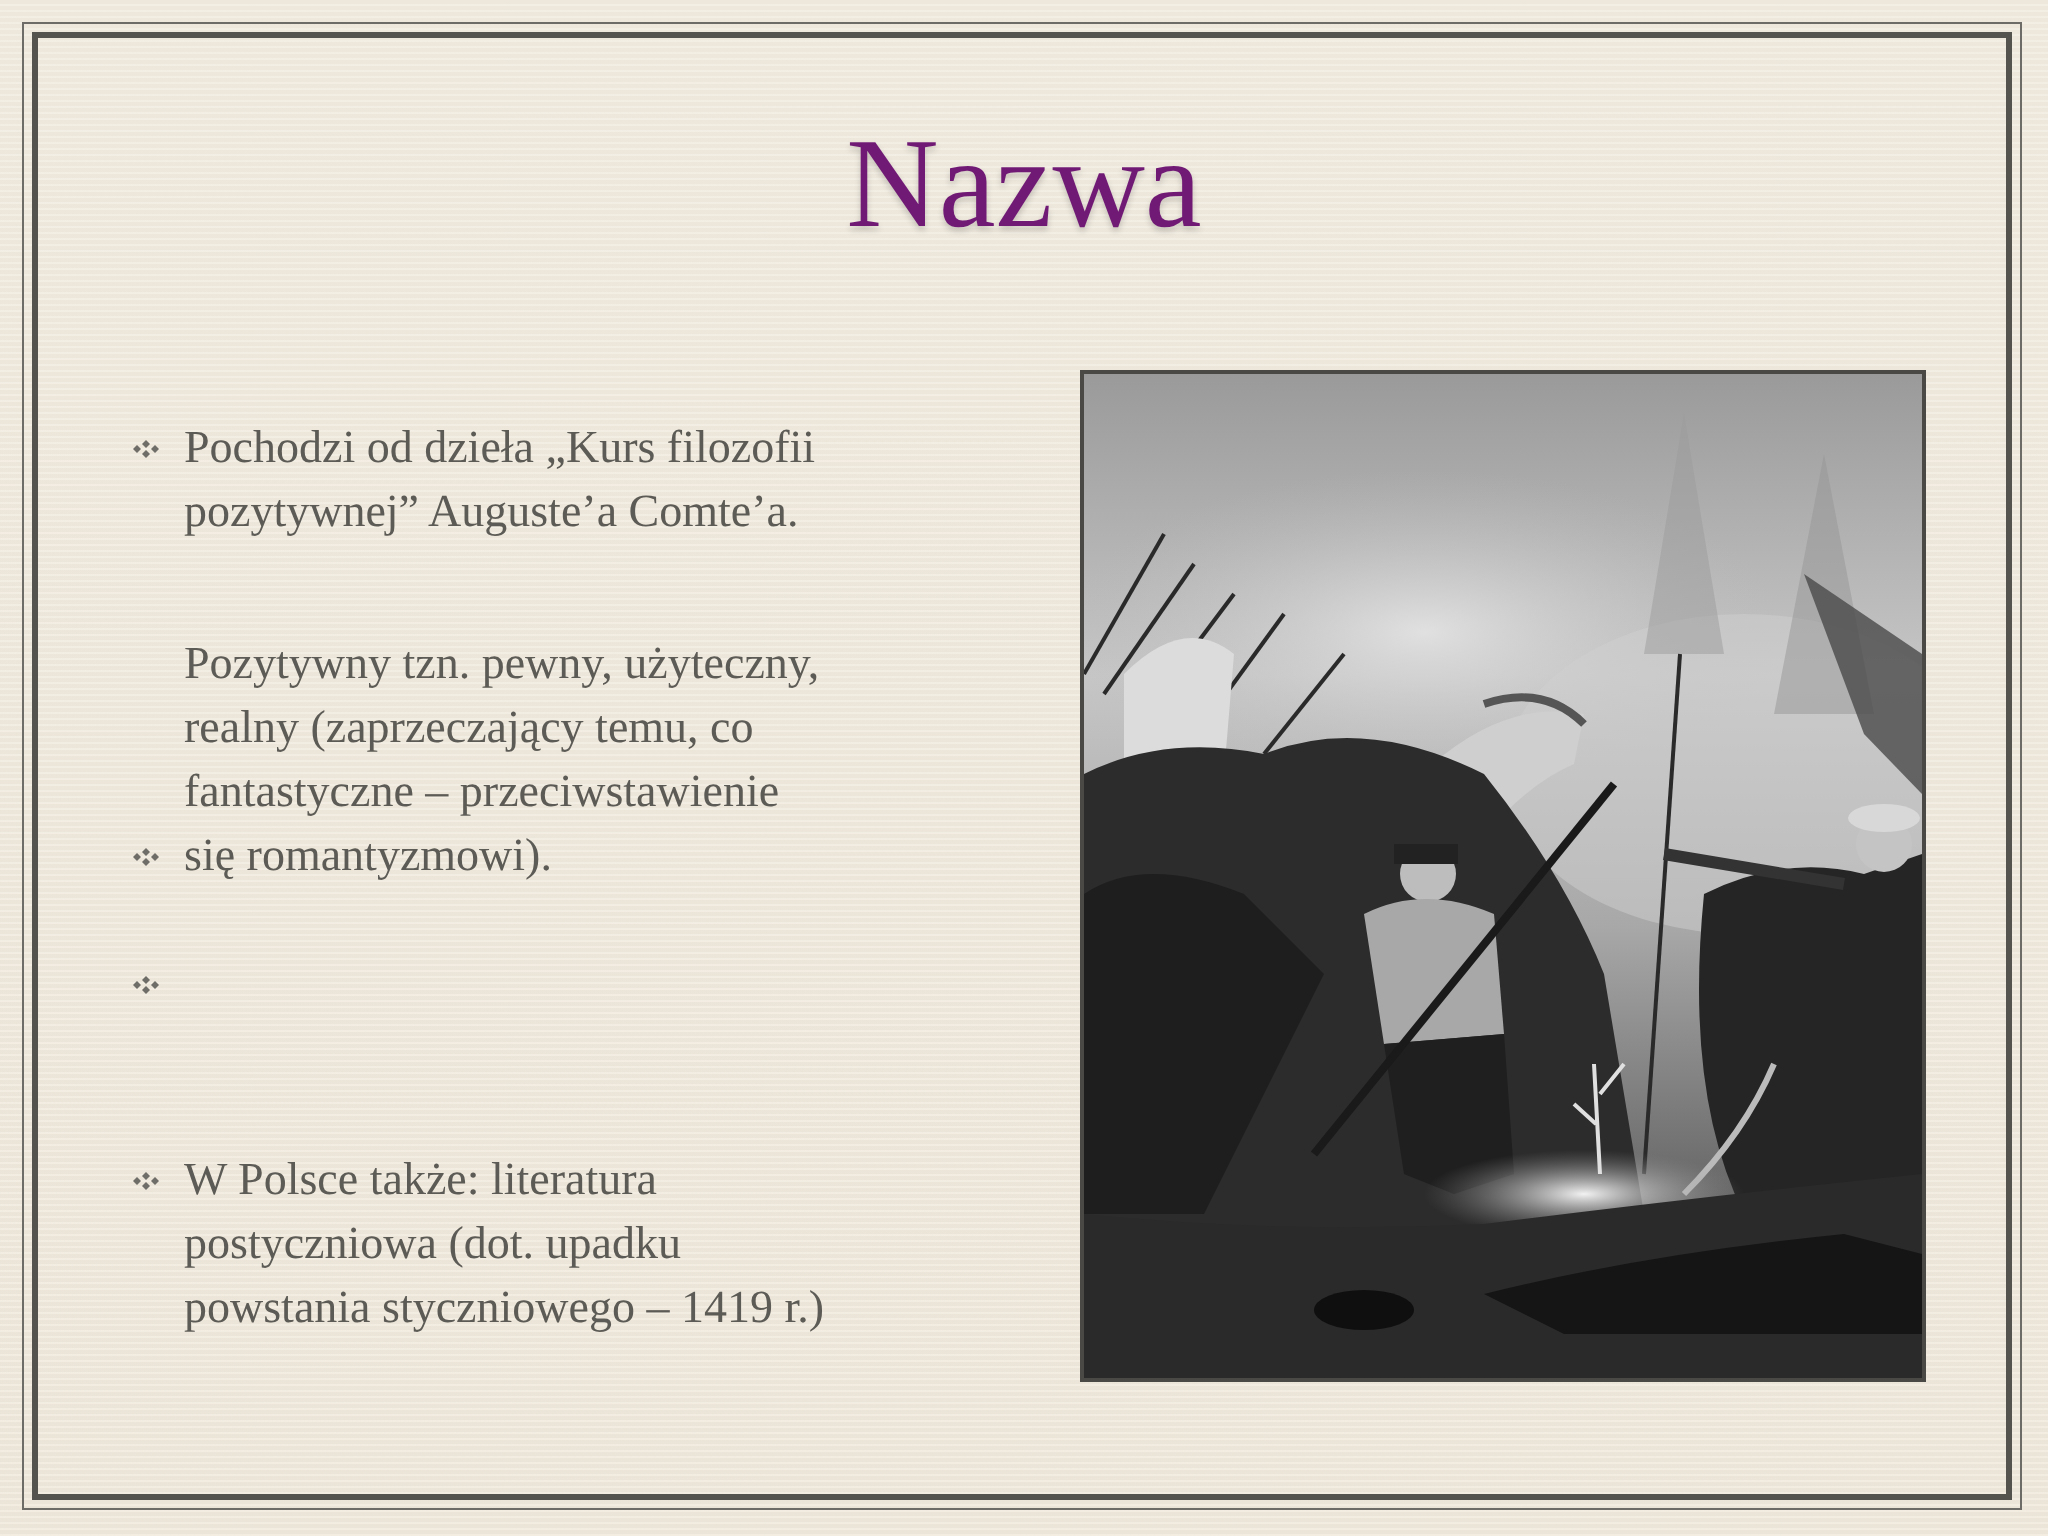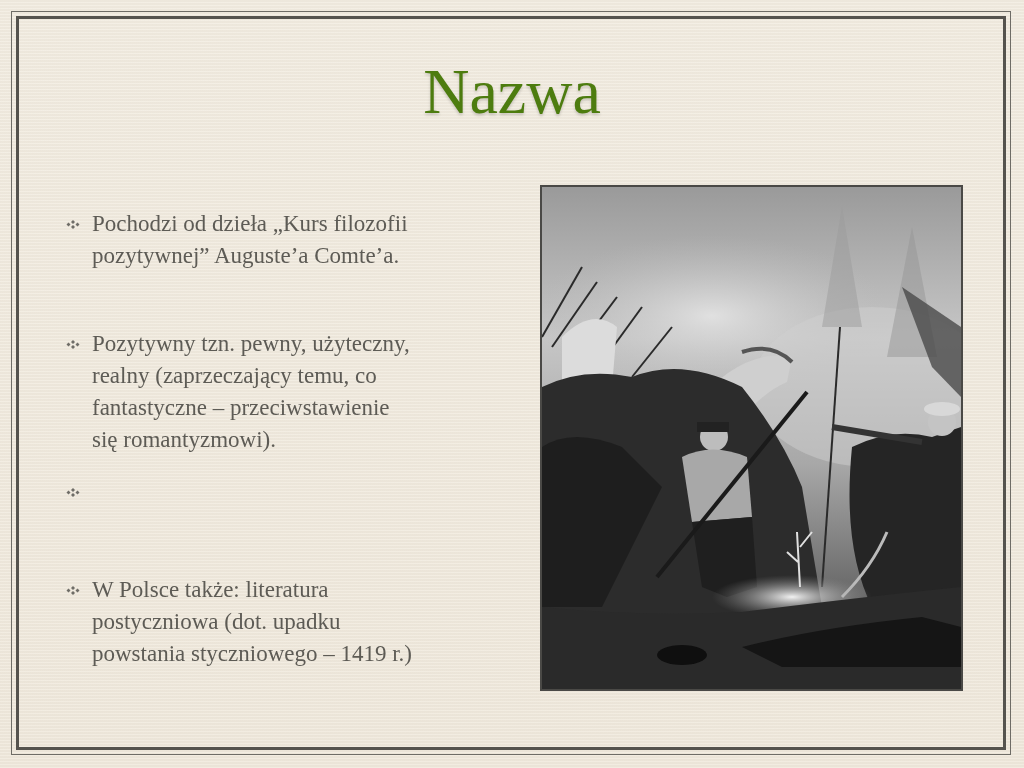--- a/index.html
+++ b/index.html
@@ -31,21 +31,21 @@
       box-sizing: border-box;
       border: 3px solid #55534e;
     }
     .title {
       position: absolute;
       left: 0; width: 1024px;
       top: 52px;
       text-align: center;
       font-size: 64px;
       line-height: 80px;
-      color: #4d7c0f;
+      color: #701a75;
       text-shadow: 0 2px 3px rgba(0,0,0,0.18);
       margin: 0;
       font-weight: normal;
     }
     .bullets {
       position: absolute;
       left: 64px;
       top: 208px;
       width: 440px;
       margin: 0;
@@ -107,21 +107,21 @@
             <polygon points="7,0 9,2 7,4 5,2"></polygon>
             <polygon points="7,5 9,7 7,9 5,7"></polygon>
             <polygon points="2.5,2.5 4.5,4.5 2.5,6.5 0.5,4.5"></polygon>
             <polygon points="11.5,2.5 13.5,4.5 11.5,6.5 9.5,4.5"></polygon>
           </g>
         </svg>
     </span>
     <span class="bullet-text">Pochodzi od dzieła „Kurs filozofii
 pozytywnej” Auguste’a Comte’a.</span>
   </li>
-  <li class="bullet" style="top:120px;">
+  <li class="bullet" style="top:108px;align-items:flex-end;">
     <span class="bullet-icon">
       <svg width="14" height="9" viewBox="0 0 14 9">
           <g fill="#6f6d67">
             <polygon points="7,0 9,2 7,4 5,2"></polygon>
             <polygon points="7,5 9,7 7,9 5,7"></polygon>
             <polygon points="2.5,2.5 4.5,4.5 2.5,6.5 0.5,4.5"></polygon>
             <polygon points="11.5,2.5 13.5,4.5 11.5,6.5 9.5,4.5"></polygon>
           </g>
         </svg>
     </span>

